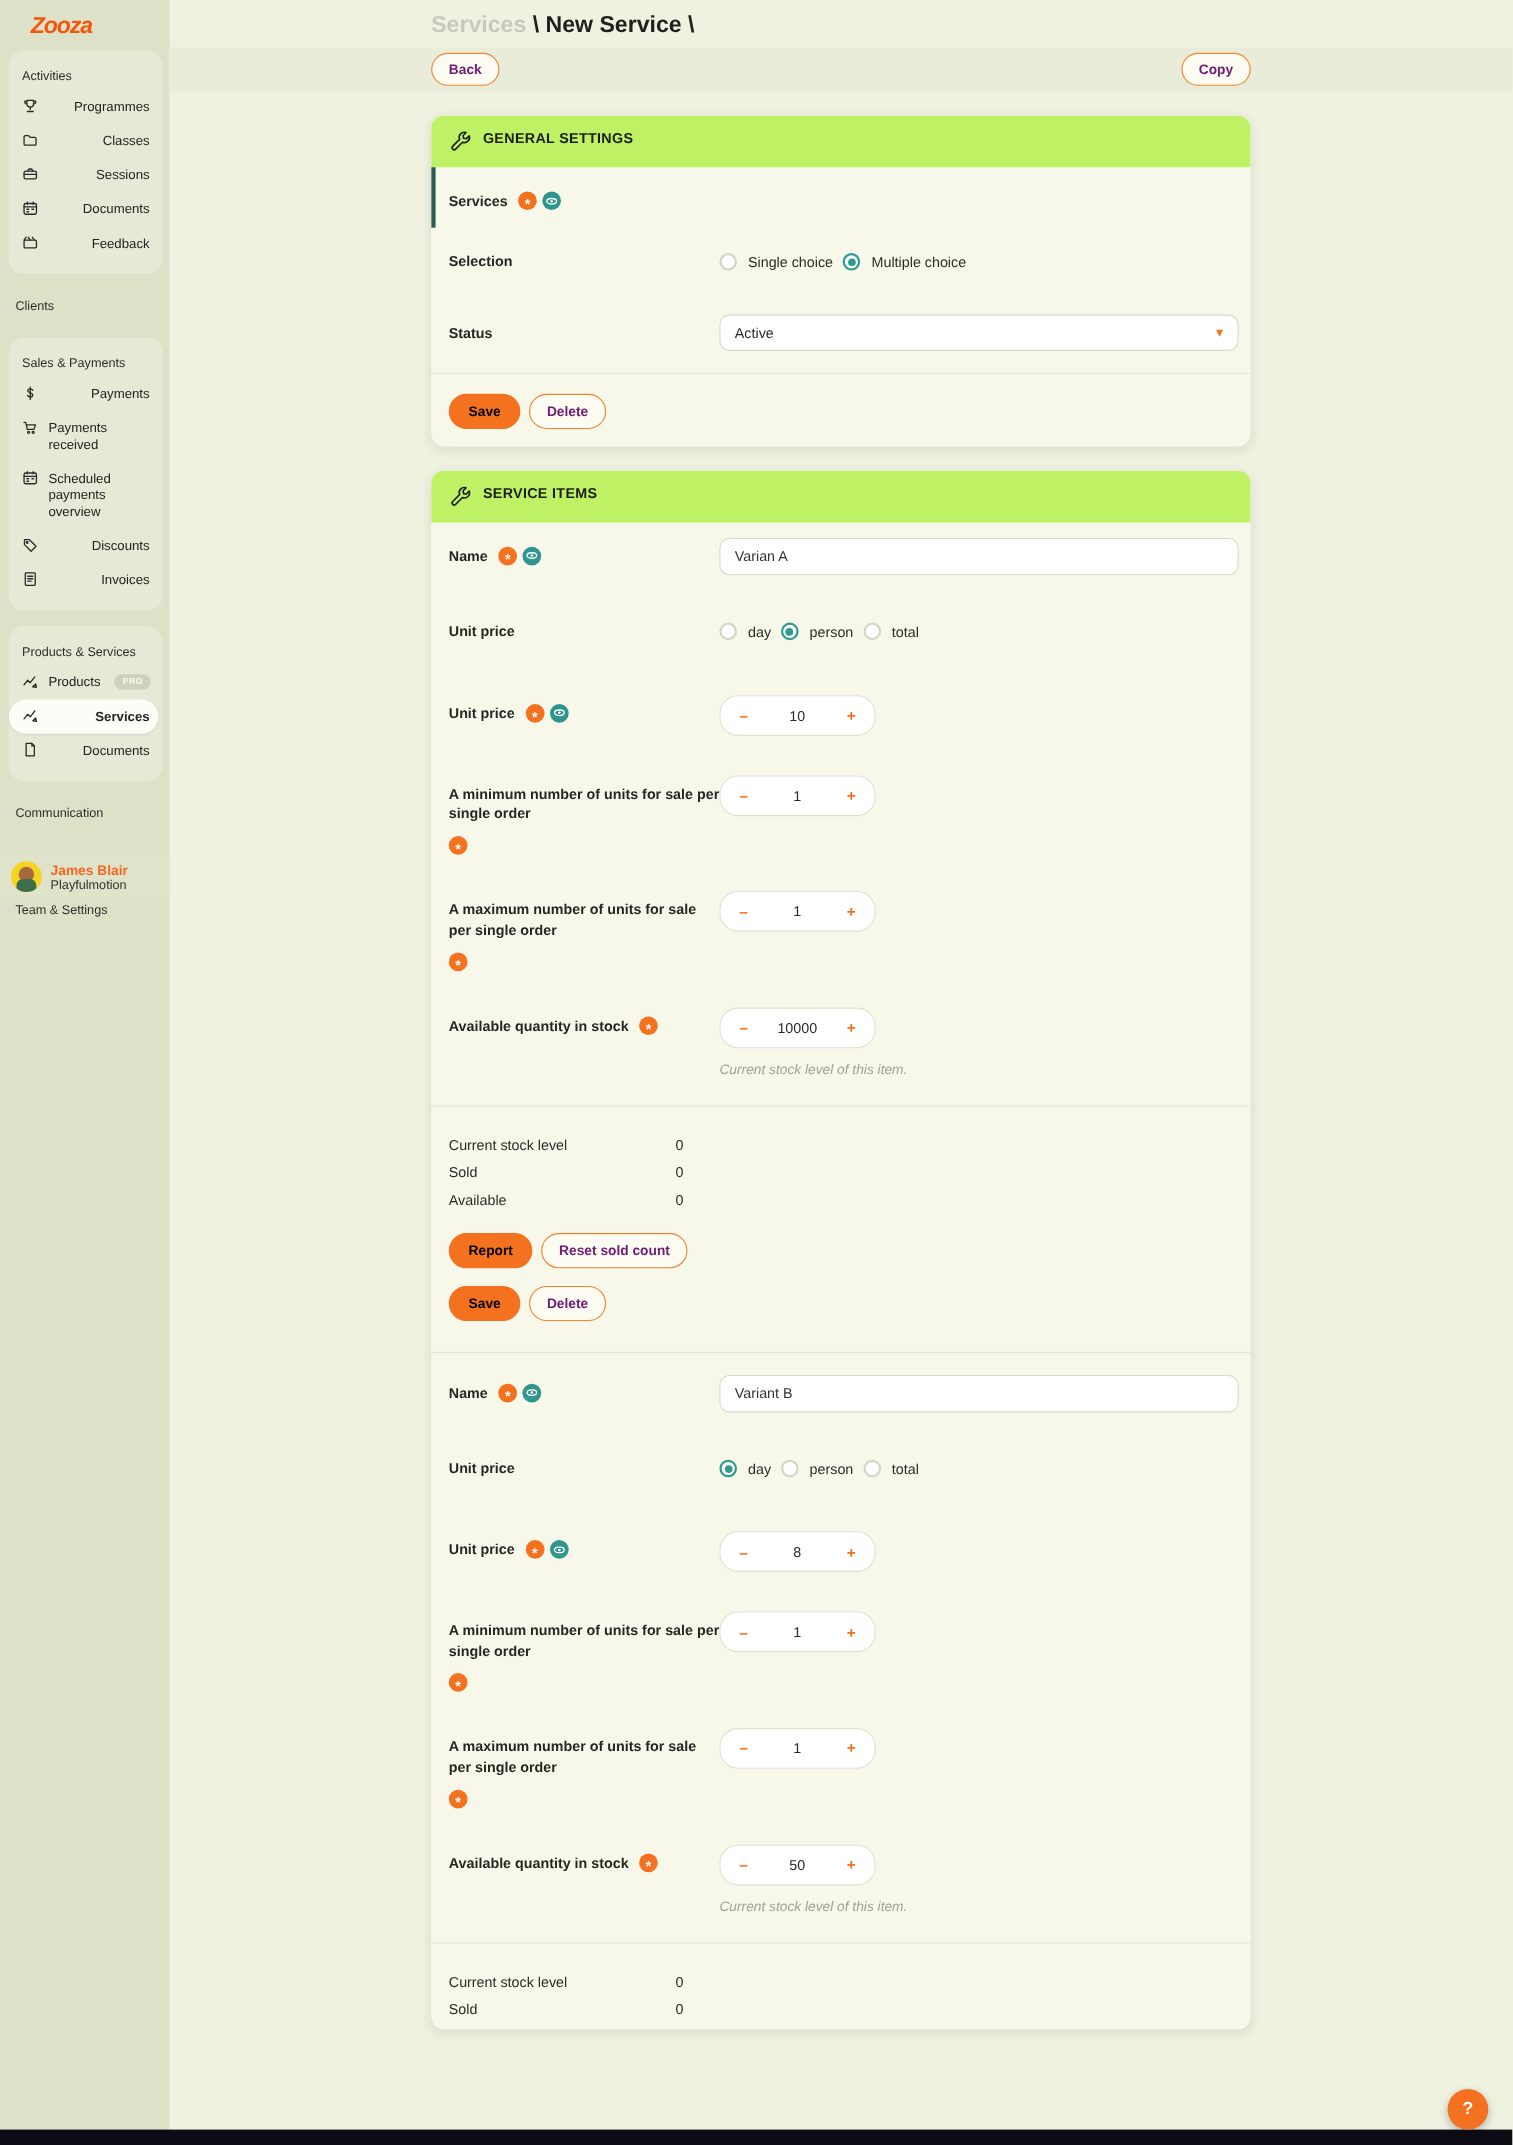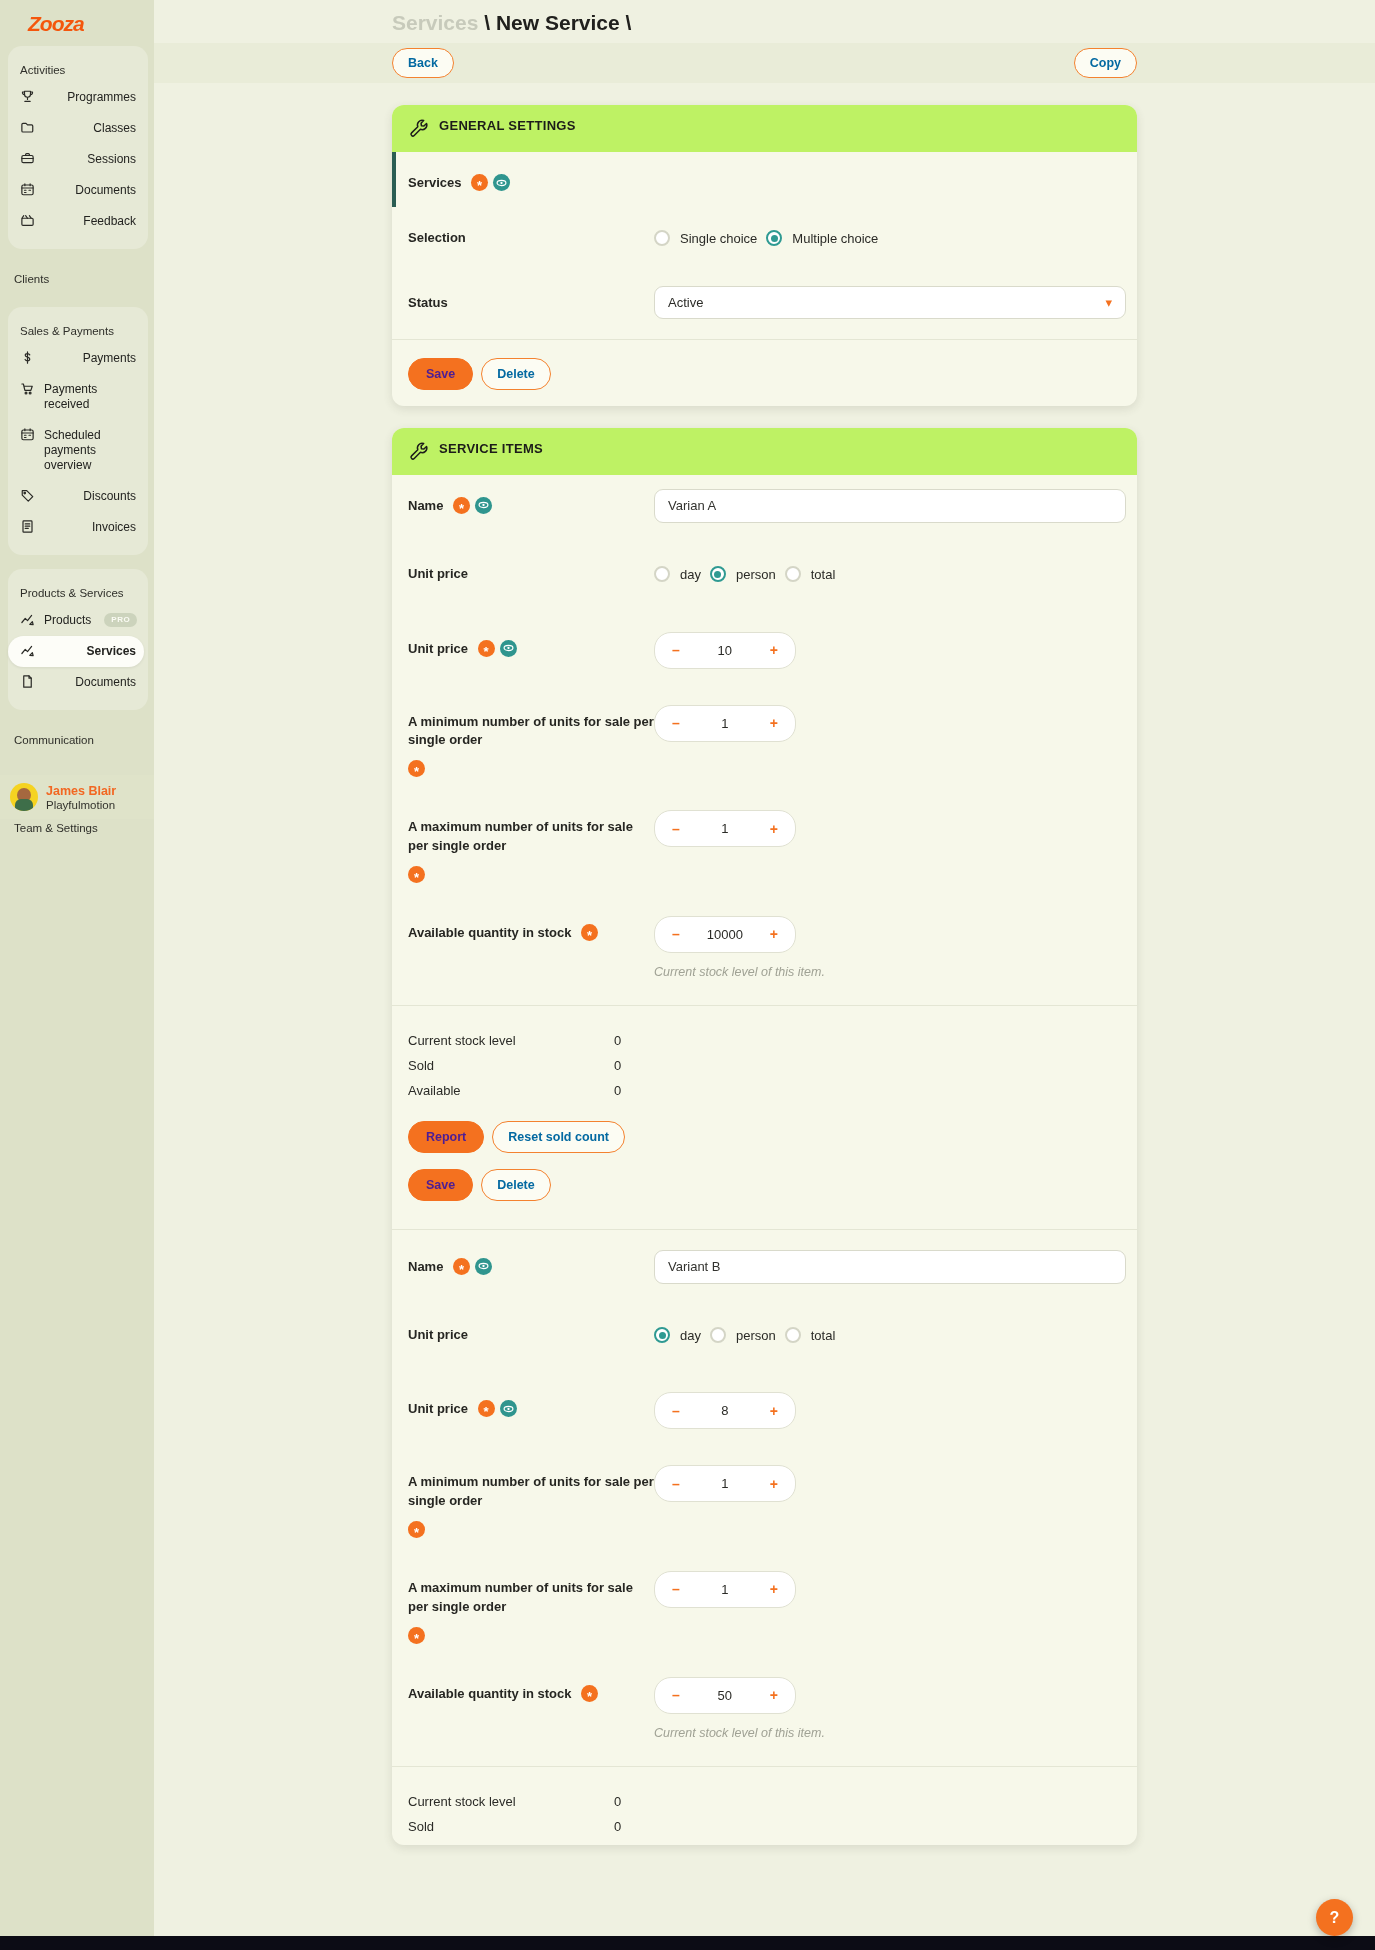--- a/index.html
+++ b/index.html
@@ -28,22 +28,22 @@
   .main { flex:1; position:relative; }
   .content { width:745px; margin:0 auto; }
   .crumbs { padding-top:11px; font-size:21px; font-weight:700; }
   .crumb-muted { color:#c7cabb; cursor:pointer; }
   .crumb-current { color:#20201d; }
   .toolbar-band { background:#e9ecd8; margin-top:8px; height:40px; }
   .toolbar-band .content { display:flex; align-items:center; justify-content:space-between; height:100%; }
 
   
   .btn { display:inline-flex; align-items:center; justify-content:center; border-radius:999px; font-weight:700; font-size:12.5px; cursor:pointer; user-select:none; }
-  .btn-solid { background:#f4711f; color:#4c1d95; padding:8px 17px; border:1.5px solid #f4711f; }
-  .btn-outline { background:#fcfcf3; color:#0369a1; padding:7px 15px; border:1.5px solid #f4822f; }
+  .btn-solid { background:#f4711f; color:#000000; padding:8px 17px; border:1.5px solid #f4711f; }
+  .btn-outline { background:#fcfcf3; color:#701a75; padding:7px 15px; border:1.5px solid #f4822f; }
 
   
   .card { background:#f7f8ea; border-radius:12px; box-shadow:0 3px 10px rgba(60,60,40,.12); margin-top:22px; overflow:hidden; }
   .card-head { background:#bef264; display:flex; gap:10px; padding:13px 16px; }
   .card-head .wrench { width:21px; height:21px; }
   .card-title { font-size:13px; font-weight:800; letter-spacing:.3px; color:#1c1c19; }
 
   .form-row { display:flex; padding:14px 11px 14px 16px; }
   .row-label { width:246px; flex-shrink:0; font-size:13px; font-weight:700; color:#262622; line-height:1.45; padding-top:8px; }
   .row-label .inline { display:inline-flex; gap:5px; vertical-align:-3px; margin-left:6px; }

